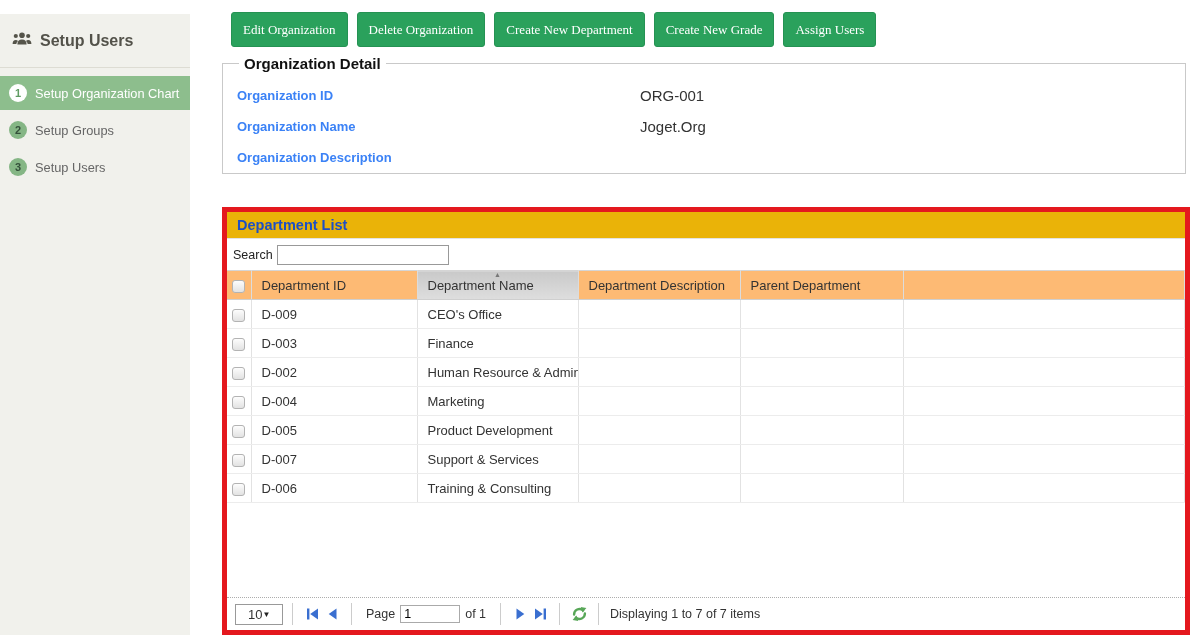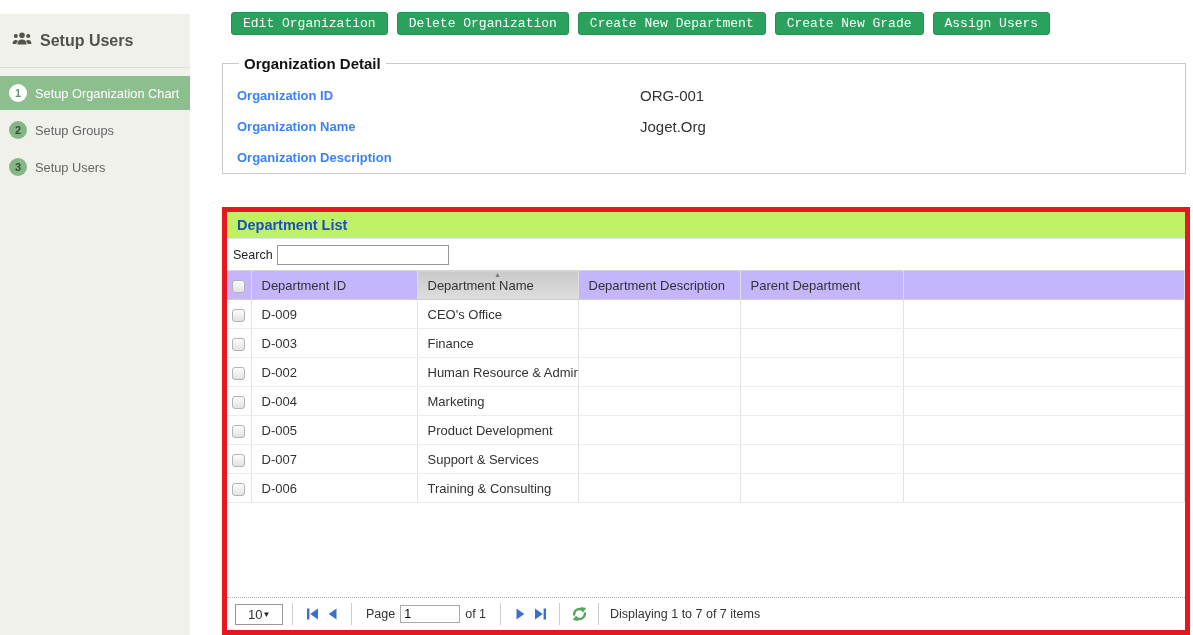--- a/index.html
+++ b/index.html
@@ -31,53 +31,53 @@
   }
   .step.active { background: #8dbe8d; color: #fff; }
   .step.active .step-num { background: #fff; color: #5f9c62; }
 
   
   .main { position: absolute; left: 190px; top: 0; right: 0; bottom: 0; background: #fff; }
 
   .toolbar { position: absolute; top: 12px; left: 41px; display: flex; gap: 9px; }
   .btn {
     background: #2aa15c; color: #fff; border: 1px solid #259253; border-radius: 3px;
-    font-family: Liberation Mono, monospace; font-size: 13px;
-    padding: 0 11px; height: 23px; cursor: pointer; white-space: nowrap;
+    font-family: Liberation Serif, serif; font-size: 13px;
+    padding: 0 11px; height: 35px; cursor: pointer; white-space: nowrap;
   }
 
   .org-detail {
     position: absolute; top: 55px; left: 32px; right: 7px; height: 119px;
     border: 1px solid #c9c9c9; background: #fff; padding: 8px 14px 0 14px;
   }
   .org-detail legend { font-size: 15px; font-weight: bold; color: #111; padding: 0 5px; margin-left: 2px; }
   .field-row { display: flex; align-items: center; height: 31px; }
   .f-label { width: 403px; font-weight: bold; font-size: 13px; color: #3b82f6; }
   .f-value { font-size: 15px; color: #333; }
 
   
   .panel {
     position: absolute; top: 207px; left: 32px; right: 3px; bottom: 0;
     border: 5px solid #e4181e; background: #fff;
     display: flex; flex-direction: column;
   }
   .panel-title {
     flex: 0 0 26px; line-height: 26px; padding-left: 10px;
-    background: #bef264; border-bottom: 1px solid #e3e3e3;
+    background: #eab308; border-bottom: 1px solid #e3e3e3;
     color: #1d4fc4; font-weight: bold; font-size: 14.5px;
   }
   .search-row { flex: 0 0 31px; display: flex; align-items: center; padding-left: 6px; }
   .search-label { font-size: 12.5px; color: #222; margin-right: 4px; }
   .search-input { width: 172px; height: 20px; border: 1px solid #999; padding: 0 4px; font-size: 12px; font-family: "Liberation Sans", sans-serif; }
 
   table { border-collapse: collapse; table-layout: fixed; width: 100%; }
   col.c-cb { width: 24px; } col.c-id { width: 166px; } col.c-name { width: 161px; }
   col.c-desc { width: 162px; } col.c-parent { width: 163px; }
   thead th {
-    background: #c4b5fd; border-top: 1px solid #d5d5d5; border-bottom: 1px solid #cfcfcf;
+    background: #fdba74; border-top: 1px solid #d5d5d5; border-bottom: 1px solid #cfcfcf;
     border-right: 1px solid #dcdcdc; font-weight: normal; font-size: 13px; color: #333;
     text-align: left; height: 29px; padding-left: 10px; position: relative; cursor: pointer;
   }
   thead th.sorted { background: linear-gradient(#c9c9c9, #dedede); }
   .sort-caret {
     position: absolute; top: 0; left: 50%; transform: translateX(-50%);
     font-size: 7px; color: #777; line-height: 7px;
   }
   thead th.col-cb, tbody td.col-cb { padding: 0; text-align: center; }
   tbody td {

